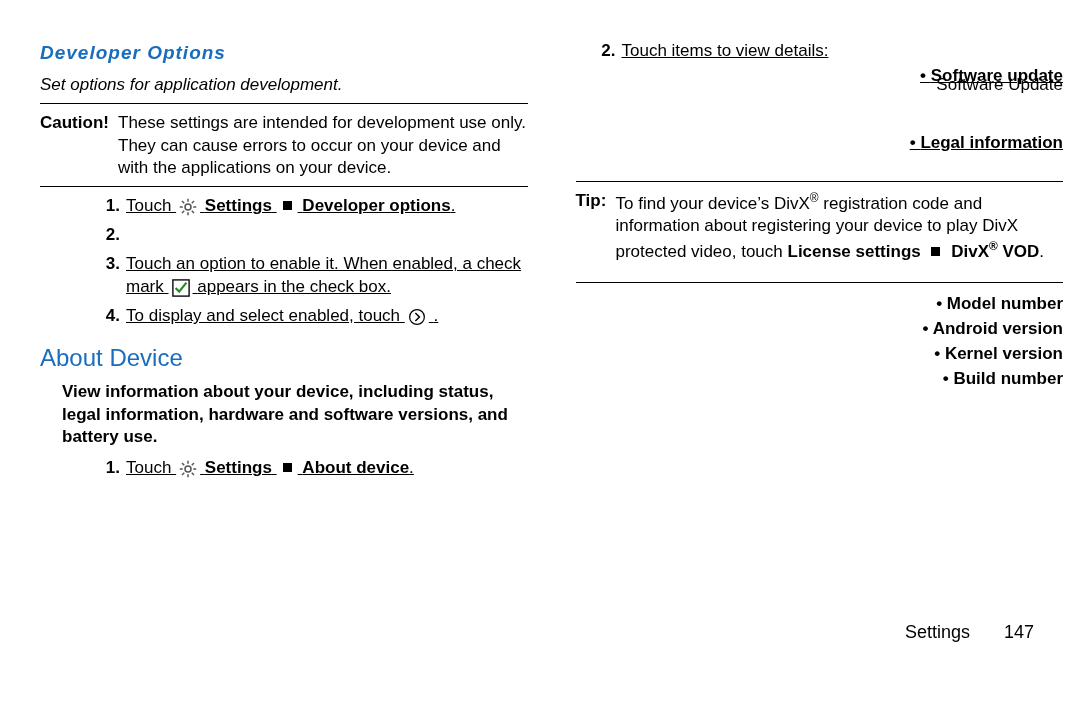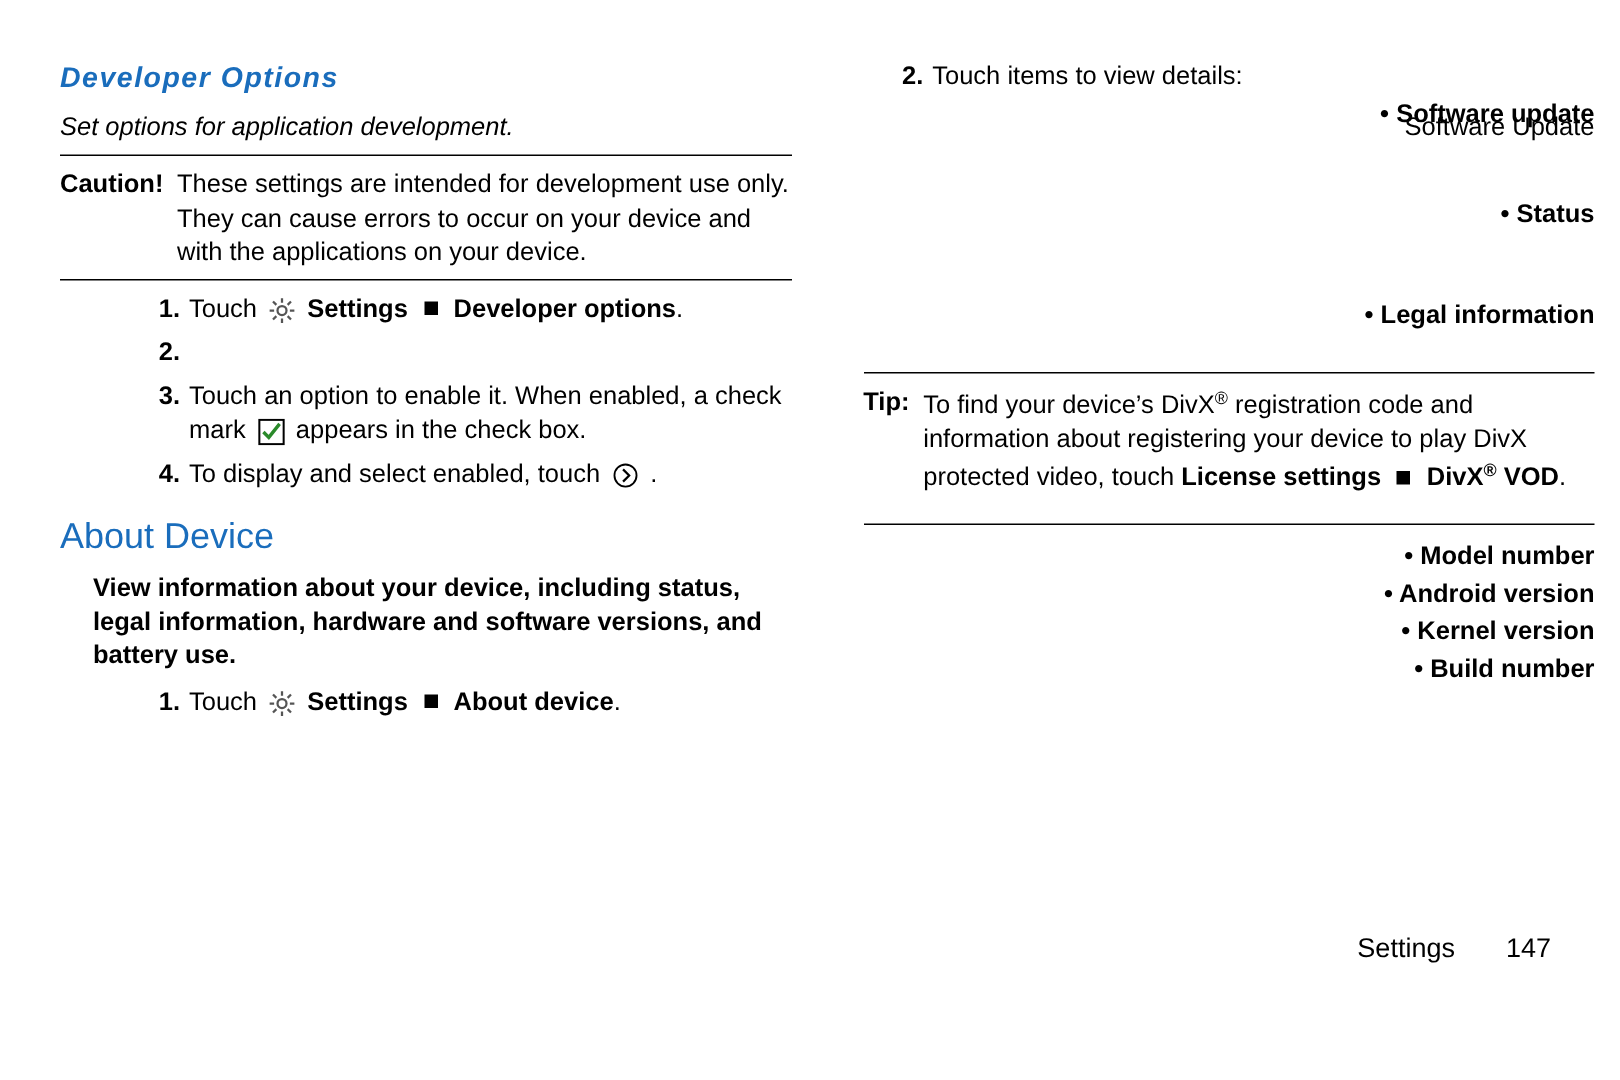--- a/index.html
+++ b/index.html
@@ -64,20 +64,21 @@
   }
   .ol-num-col {
     width: 80px;
     flex: 0 0 80px;
     text-align: right;
     font-weight: bold;
     padding-right: 6px;
   }
   .ol-body {
     flex: 1 1 auto;
+    text-decoration: underline;
   }
   .about-heading {
     color: #1a6dbc;
     font-size: 24px;
     font-weight: normal;
     margin: 14px 0 6px 0;
   }
   .about-intro {
     padding-left: 22px;
     margin-bottom: 8px;
@@ -250,21 +251,20 @@
       </div>
     </div>
 
     <div class="col">
       <div class="ol-row top-sw-row">
         <div class="ol-num-col" style="width:40px;flex:0 0 40px;">2.</div>
         <div class="ol-body">
           <div>Touch items to view details:</div>
           <div class="bullet-list2">
             <div class="bullet-item bold">• <span>Software update</span></div>
-            <div class="bullet-item bold">• <span>Status</span></div>
             <div class="bullet-item bold last">• <span>Legal information</span></div>
           </div>
         </div>
         <div class="sw-upd-right">Software Update</div>
       </div>
 
       <div class="tip-wrap">
         <hr class="rule">
         <div class="hang-block tip-block">
           <div class="hang-label">Tip:</div>

